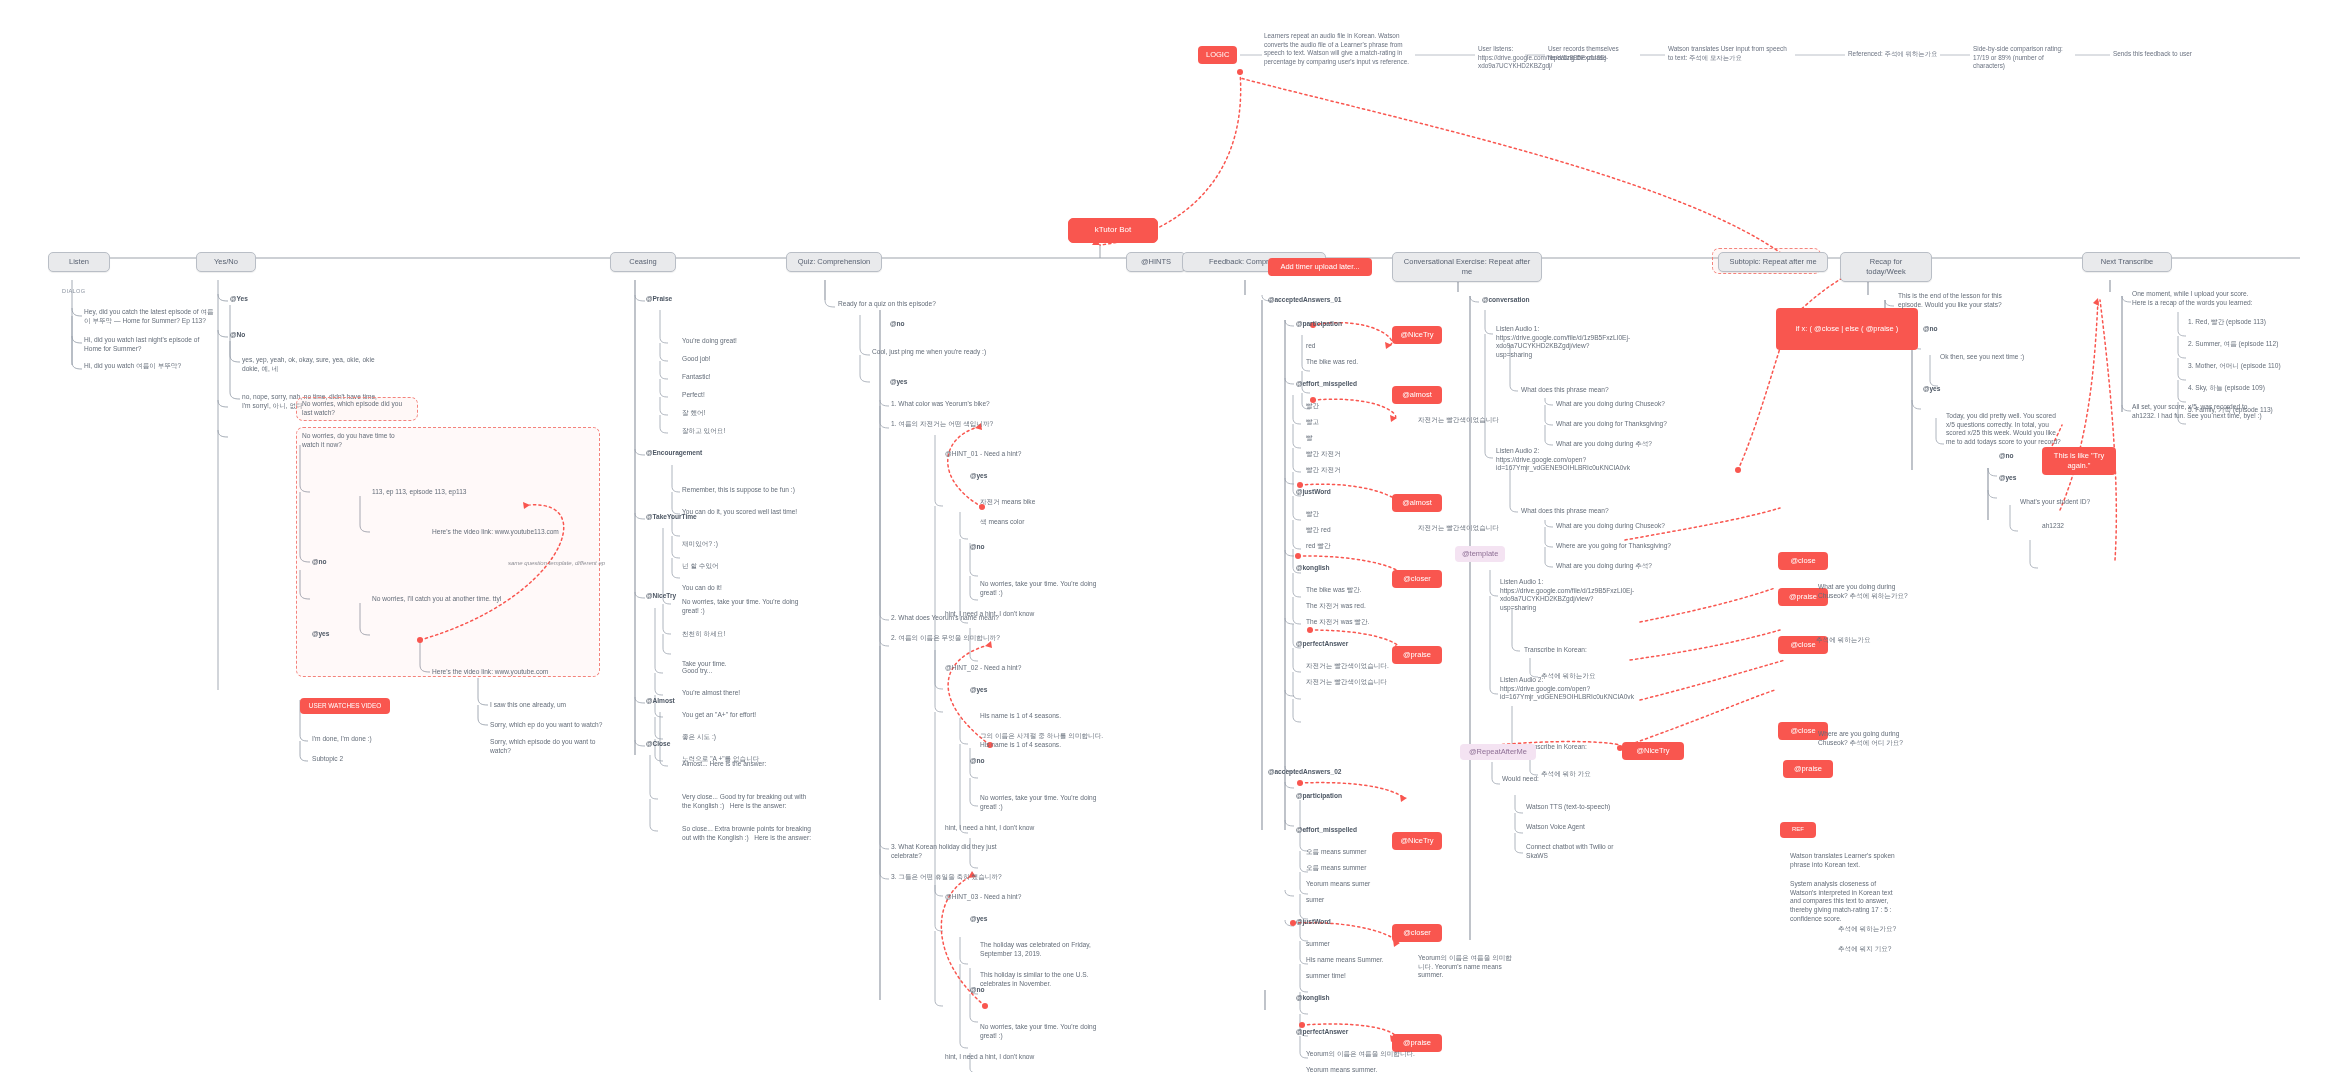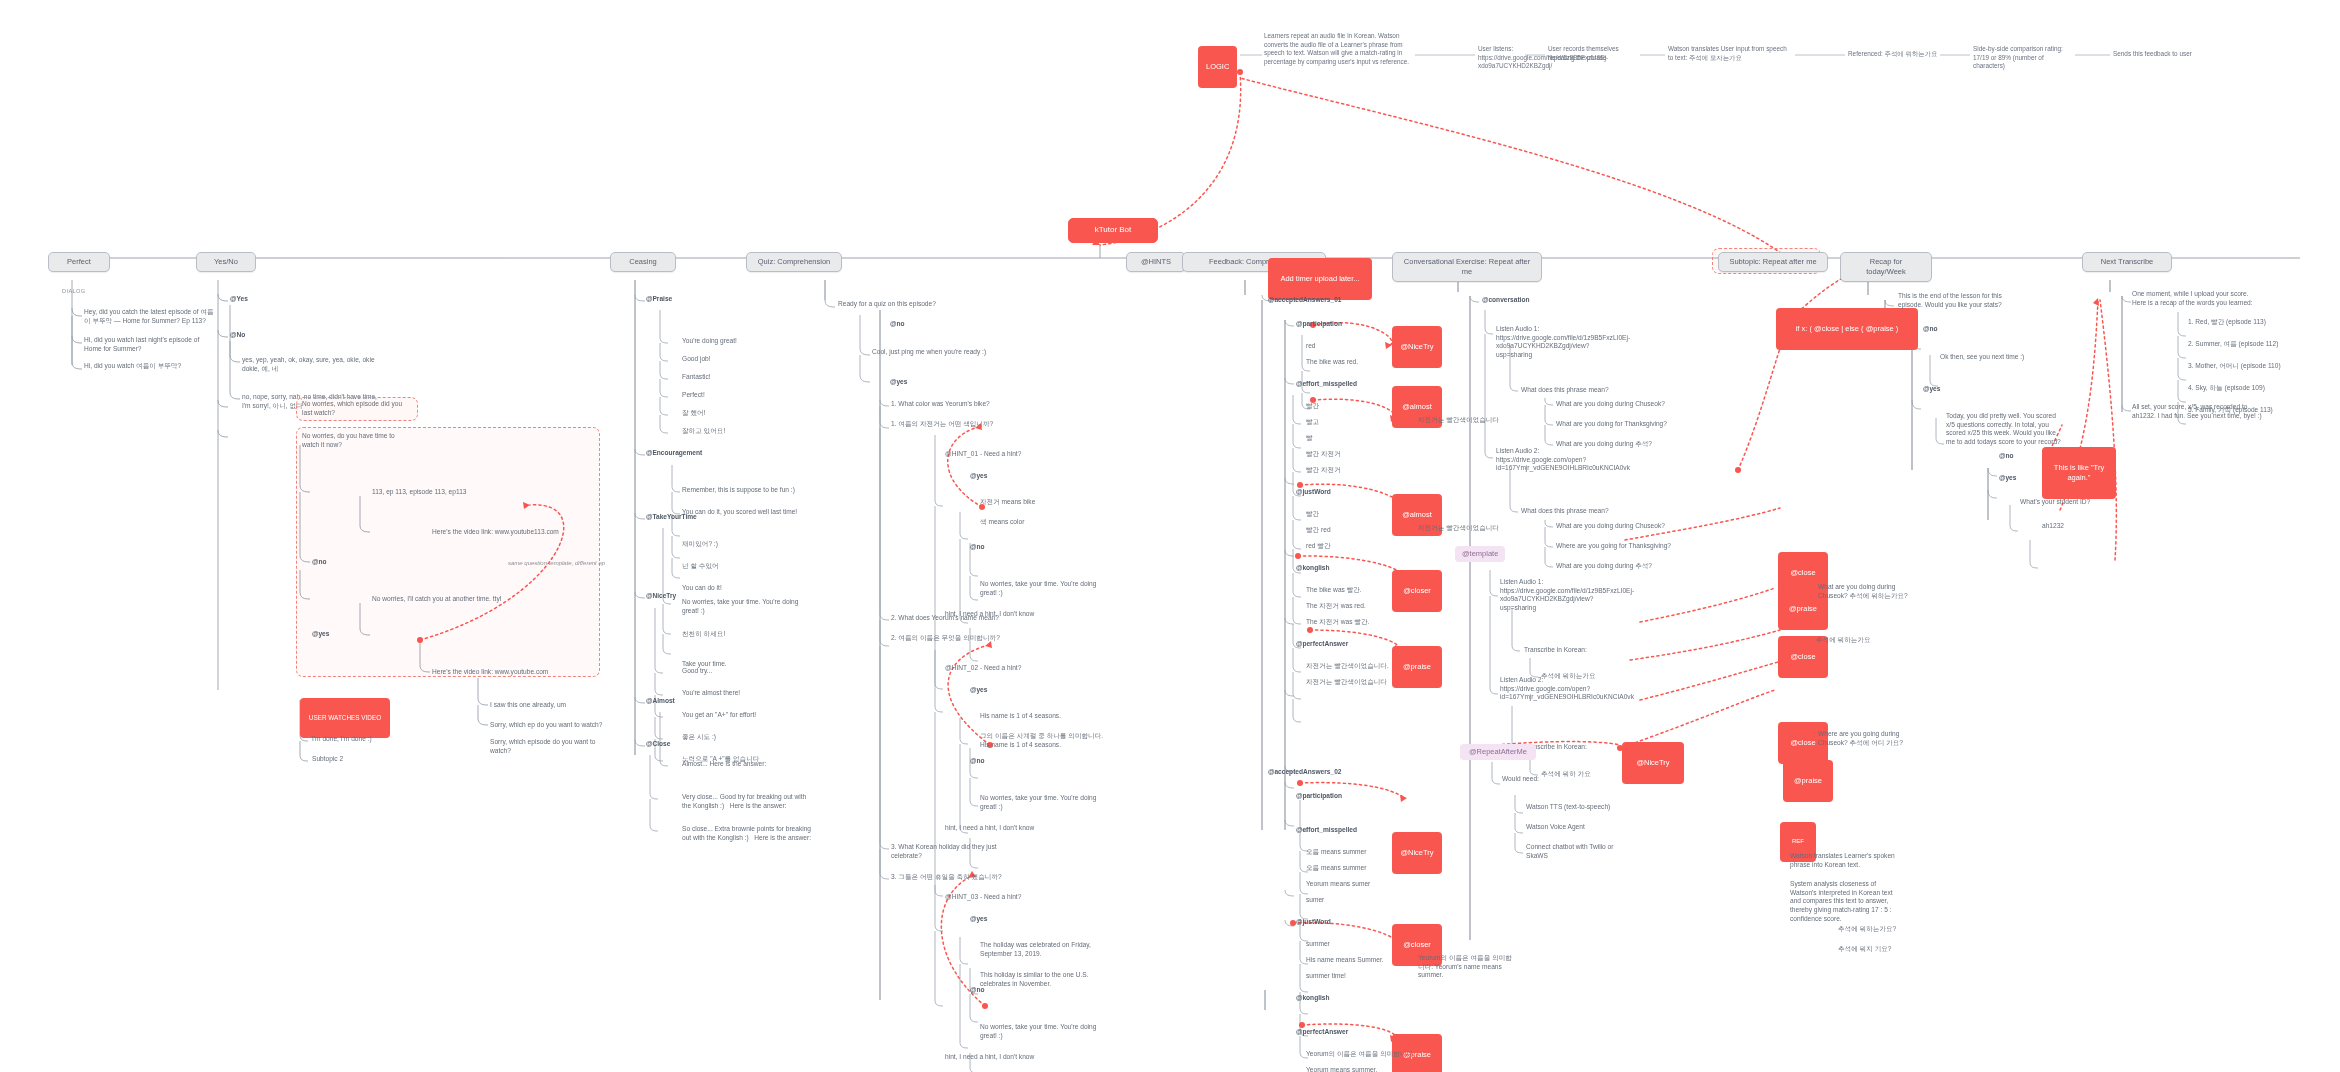--- a/index.html
+++ b/index.html
@@ -11,21 +11,21 @@
 
   .node{position:absolute;white-space:pre-wrap;line-height:1.32;}
 
   
   .topic{background:#e9eaec;border:1px solid #b9bec6;border-radius:5px;
          color:#596272;font-size:7.5px;padding:4px 8px;text-align:center;
          box-shadow:0 1px 1px rgba(0,0,0,.07);}
   .topic.root{background:#f9564f;border-color:#f9564f;color:#fff;font-size:8px;
          padding:6px 14px;box-shadow:none;}
   .pill{background:#f9564f;color:#fff;border-radius:4px;font-size:7.5px;
-        padding:16px 8px;text-align:center;}
+        padding:4px 8px;text-align:center;}
   .pill.lg{padding:16px 10px;}
   .lilac{background:#f4e3f2;color:#8e6f95;border-radius:4px;font-size:7.5px;
          padding:3px 7px;text-align:center;}
 
   .txt{font-size:6.6px;color:#646d79;}
   .tag{font-size:6.6px;color:#4d5764;font-weight:600;}
   .lbl{font-size:5.6px;color:#8b93a0;letter-spacing:.4px;}
   .ital{font-style:italic;font-size:6px;color:#8f8f96;}
   .logicchain{font-size:6.4px;color:#6a7280;line-height:1.35;}
 
@@ -344,24 +344,24 @@
   <div class="node logicchain" style="left:1478px;top:45px;width:140px;">User listens: https://drive.google.com/file/d/1z9B5FxzLI0Ej-xdo9a7UCYKHD2KBZgdj/</div>
 
   <div class="node logicchain" style="left:1548px;top:45px;width:90px;">User records themselves repeating the phrase</div>
   <div class="node logicchain" style="left:1668px;top:45px;width:125px;">Watson translates User input from speech to text: 주석에 모자는가요</div>
   <div class="node logicchain" style="left:1848px;top:50px;width:90px;">Referenced: 주석에 뭐하는가요</div>
   <div class="node logicchain" style="left:1973px;top:45px;width:100px;">Side-by-side comparison rating: 17/19 or 89% (number of characters)</div>
   <div class="node logicchain" style="left:2113px;top:50px;width:105px;">Sends this feedback to user</div>
 
   <div class="node topic root" style="left:1068px;top:218px;width:60px;">kTutor Bot</div>
 
-  <div class="node topic" style="left:48px;top:252px;width:44px;">Perfect</div>
+  <div class="node topic" style="left:48px;top:252px;width:44px;">Listen</div>
   <div class="node topic" style="left:196px;top:252px;width:42px;">Yes/No</div>
   <div class="node topic" style="left:610px;top:252px;width:48px;">Ceasing</div>
-  <div class="node topic" style="left:746px;top:252px;width:78px;">Quiz: Comprehension</div>
+  <div class="node topic" style="left:786px;top:252px;width:78px;">Quiz: Comprehension</div>
   <div class="node topic" style="left:1126px;top:252px;width:42px;">@HINTS</div>
   <div class="node topic" style="left:1182px;top:252px;width:126px;">Feedback: Comprehension</div>
   <div class="node pill" style="left:1268px;top:258px;width:88px;">Add timer upload later...</div>
   <div class="node topic" style="left:1392px;top:252px;width:132px;">Conversational Exercise: Repeat after me</div>
   <div class="dashbox" style="left:1712px;top:248px;width:107px;height:24px;"></div>
   <div class="node topic" style="left:1718px;top:252px;width:92px;">Subtopic: Repeat after me</div>
   <div class="node topic" style="left:1840px;top:252px;width:74px;">Recap for today/Week</div>
   <div class="node topic" style="left:2082px;top:252px;width:72px;">Next Transcribe</div>
 
   <div class="node lbl" style="left:62px;top:288px;">DIALOG</div>

